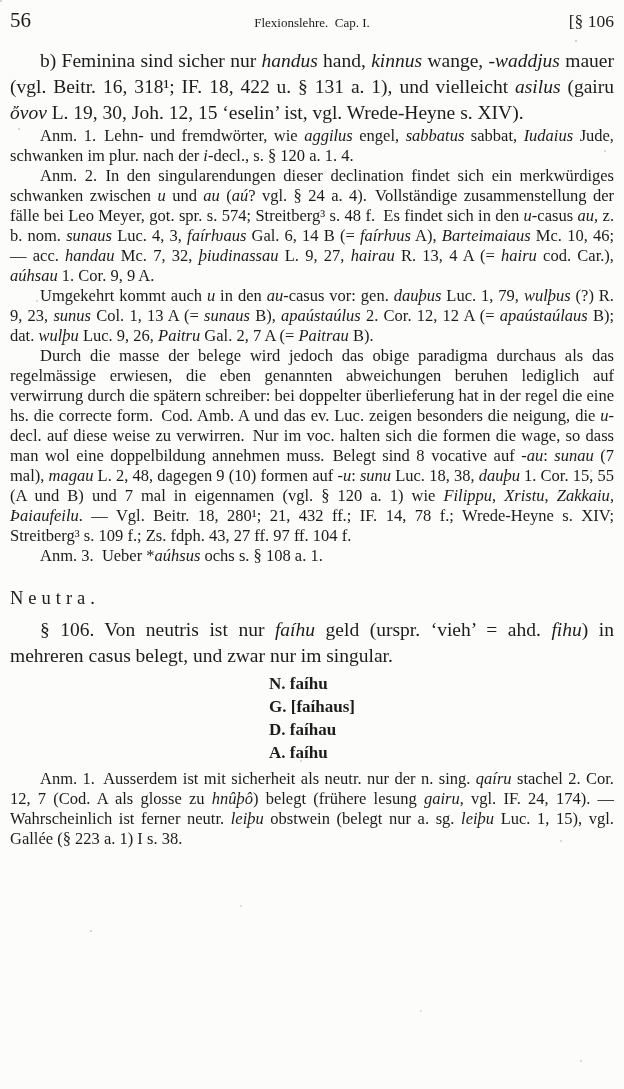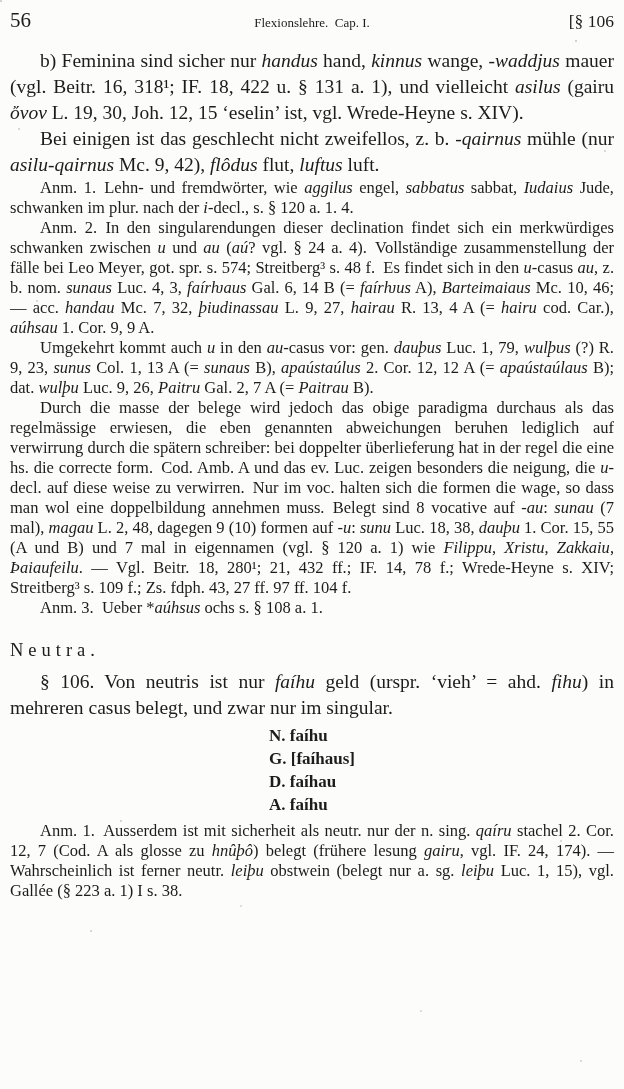--- a/index.html
+++ b/index.html
@@ -69,21 +69,20 @@
   <span class="specks"></span>
 
   <div class="page-header">
     <span class="page-number">56</span>
     <span class="running-title">Flexionslehre. Cap. I.</span>
     <span class="section-ref">[§ 106</span>
   </div>
 
   <div>
       <p class="para main indent"><span>b) Feminina sind sicher nur </span><i>handus</i><span> hand, </span><i>kinnus</i><span> wange, </span><i>-waddjus</i><span> mauer (vgl. Beitr. 16, 318¹; IF. 18, 422 u. § 131 a. 1), und vielleicht </span><i>asilus</i><span> (gairu </span><i>ὄνον</i><span> L. 19, 30, Joh. 12, 15 ‘eselin’ ist, vgl. Wrede-Heyne s. XIV).</span></p>
-      <p class="para main indent"><span>Bei einigen ist das geschlecht nicht zweifellos, z. b. </span><i>-qairnus</i><span> mühle (nur </span><i>asilu-qairnus</i><span> Mc. 9, 42), </span><i>flôdus</i><span> flut, </span><i>luftus</i><span> luft.</span></p>
       <p class="para small indent"><span>Anm. 1. Lehn- und fremdwörter, wie </span><i>aggilus</i><span> engel, </span><i>sabbatus</i><span> sabbat, </span><i>Iudaius</i><span> Jude, schwanken im plur. nach der </span><i>i</i><span>-decl., s. § 120 a. 1. 4.</span></p>
       <p class="para small indent"><span>Anm. 2. In den singularendungen dieser declination findet sich ein merkwürdiges schwanken zwischen </span><i>u</i><span> und </span><i>au</i><span> (</span><i>aú</i><span>? vgl. § 24 a. 4). Vollständige zusammenstellung der fälle bei Leo Meyer, got. spr. s. 574; Streitberg³ s. 48 f. Es findet sich in den </span><i>u</i><span>-casus </span><i>au</i><span>, z. b. nom. </span><i>sunaus</i><span> Luc. 4, 3, </span><i>faírƕaus</i><span> Gal. 6, 14 B (= </span><i>faírƕus</i><span> A), </span><i>Barteimaiaus</i><span> Mc. 10, 46; — acc. </span><i>handau</i><span> Mc. 7, 32, </span><i>þiudinassau</i><span> L. 9, 27, </span><i>hairau</i><span> R. 13, 4 A (= </span><i>hairu</i><span> cod. Car.), </span><i>aúhsau</i><span> 1. Cor. 9, 9 A.</span></p>
       <p class="para small indent"><span>Umgekehrt kommt auch </span><i>u</i><span> in den </span><i>au</i><span>-casus vor: gen. </span><i>dauþus</i><span> Luc. 1, 79, </span><i>wulþus</i><span> (?) R. 9, 23, </span><i>sunus</i><span> Col. 1, 13 A (= </span><i>sunaus</i><span> B), </span><i>apaústaúlus</i><span> 2. Cor. 12, 12 A (= </span><i>apaústaúlaus</i><span> B); dat. </span><i>wulþu</i><span> Luc. 9, 26, </span><i>Paitru</i><span> Gal. 2, 7 A (= </span><i>Paitrau</i><span> B).</span></p>
       <p class="para small indent"><span>Durch die masse der belege wird jedoch das obige paradigma durchaus als das regelmässige erwiesen, die eben genannten abweichungen beruhen lediglich auf verwirrung durch die spätern schreiber: bei doppelter überlieferung hat in der regel die eine hs. die correcte form. Cod. Amb. A und das ev. Luc. zeigen besonders die neigung, die </span><i>u</i><span>-decl. auf diese weise zu verwirren. Nur im voc. halten sich die formen die wage, so dass man wol eine doppelbildung annehmen muss. Belegt sind 8 vocative auf </span><i>-au</i><span>: </span><i>sunau</i><span> (7 mal), </span><i>magau</i><span> L. 2, 48, dagegen 9 (10) formen auf </span><i>-u</i><span>: </span><i>sunu</i><span> Luc. 18, 38, </span><i>dauþu</i><span> 1. Cor. 15, 55 (A und B) und 7 mal in eigennamen (vgl. § 120 a. 1) wie </span><i>Filippu</i><span>, </span><i>Xristu</i><span>, </span><i>Zakkaiu</i><span>, </span><i>Þaiaufeilu</i><span>. — Vgl. Beitr. 18, 280¹; 21, 432 ff.; IF. 14, 78 f.; Wrede-Heyne s. XIV; Streitberg³ s. 109 f.; Zs. fdph. 43, 27 ff. 97 ff. 104 f.</span></p>
       <p class="para small indent"><span>Anm. 3. Ueber *</span><i>aúhsus</i><span> ochs s. § 108 a. 1.</span></p>
       <div class="heading">Neutra.</div>
       <p class="para main indent"><span>§ 106. Von neutris ist nur </span><i>faíhu</i><span> geld (urspr. ‘vieh’ = ahd. </span><i>fihu</i><span>) in mehreren casus belegt, und zwar nur im singular.</span></p>
       <div class="paradigm">
         <div>N. faíhu</div>
         <div>G. [faíhaus]</div>

